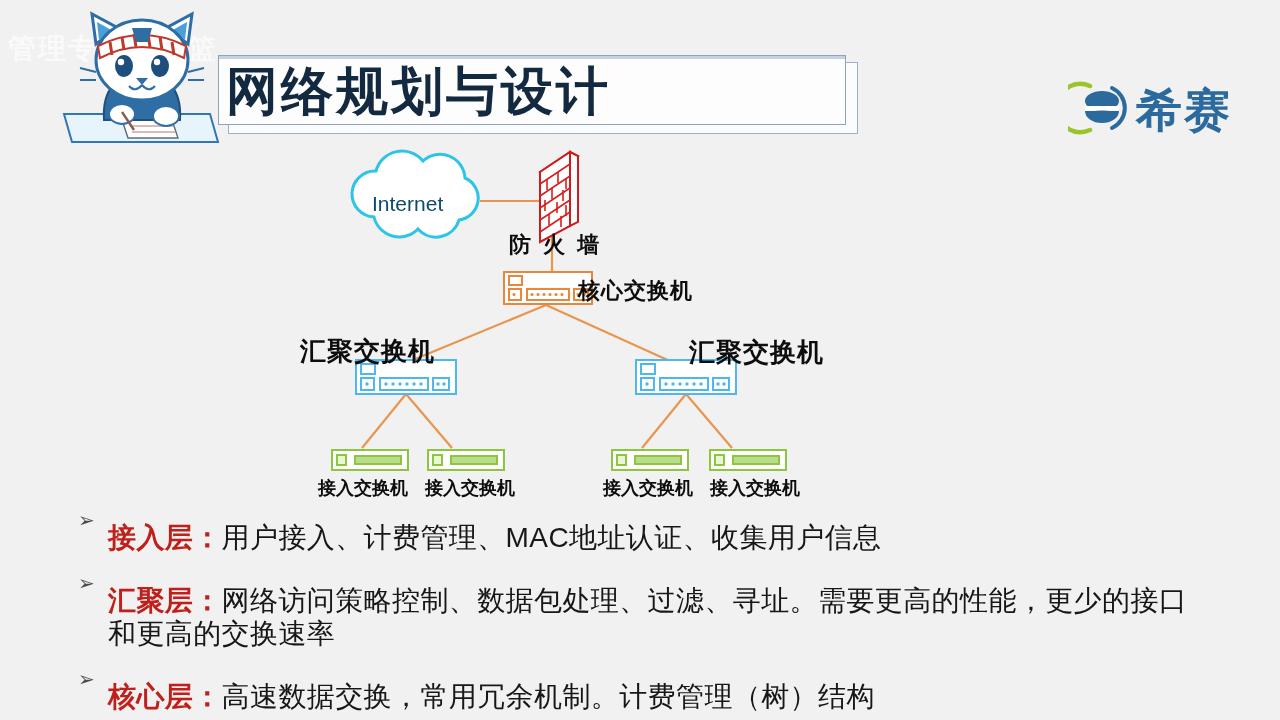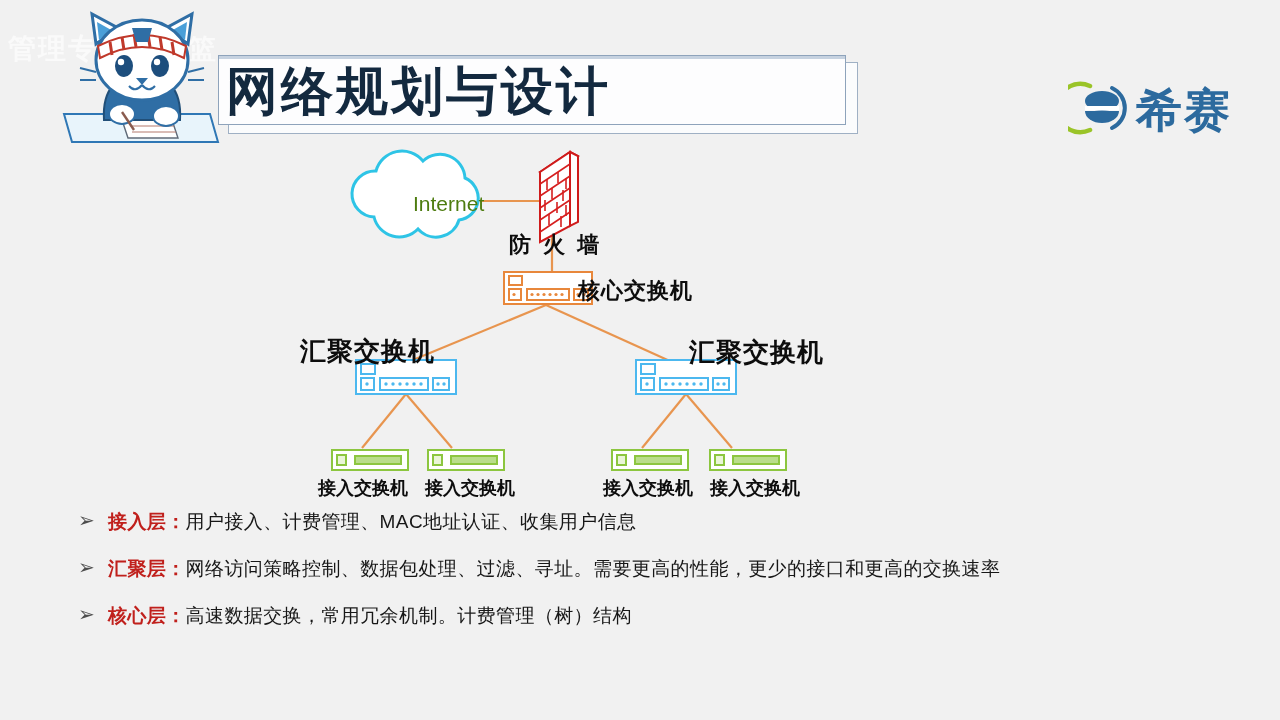--- a/index.html
+++ b/index.html
@@ -102,21 +102,21 @@
     width: 1280px; height: 720px;
     pointer-events: none;
   }
 
   .node-label {
     position: absolute;
     font-weight: bold;
     color: #0d0d0d;
     white-space: nowrap;
   }
-  .lbl-internet { font-size: 21px; font-weight: normal; color:#4d7c0f;margin-left:41px; }
+  .lbl-internet { font-size: 21px; font-weight: normal; color:#0c4a6e; }
   .lbl-firewall { font-size: 22px; letter-spacing: 3px; }
   .lbl-core     { font-size: 22px; letter-spacing: 1px; }
   .lbl-agg      { font-size: 26px; letter-spacing: 1px; font-family: Liberation Serif, serif; }
   .lbl-acc      { font-size: 18px; letter-spacing: 0px; }
 
   
   .bullets {
     position: absolute;
     left: 78px; top: 505px;
     width: 1130px;
@@ -128,24 +128,25 @@
   }
   .bullet-arrow {
     flex: 0 0 auto;
     width: 30px;
     font-size: 20px;
     color: #4d4d4d;
     line-height: 30px;
   }
   .bullet-body {
     flex: 1 1 auto;
-    font-size: 19px;
+    font-size: 28px;
     line-height: 33px;
     color: #171717;
     letter-spacing: 0.4px;
+    margin-top: 16px;
   }
   .bullet-key {
     color: #c0201c;
     font-weight: bold;
   }
 </style>
 </head>
 <body>
 
 <div id="slide">

